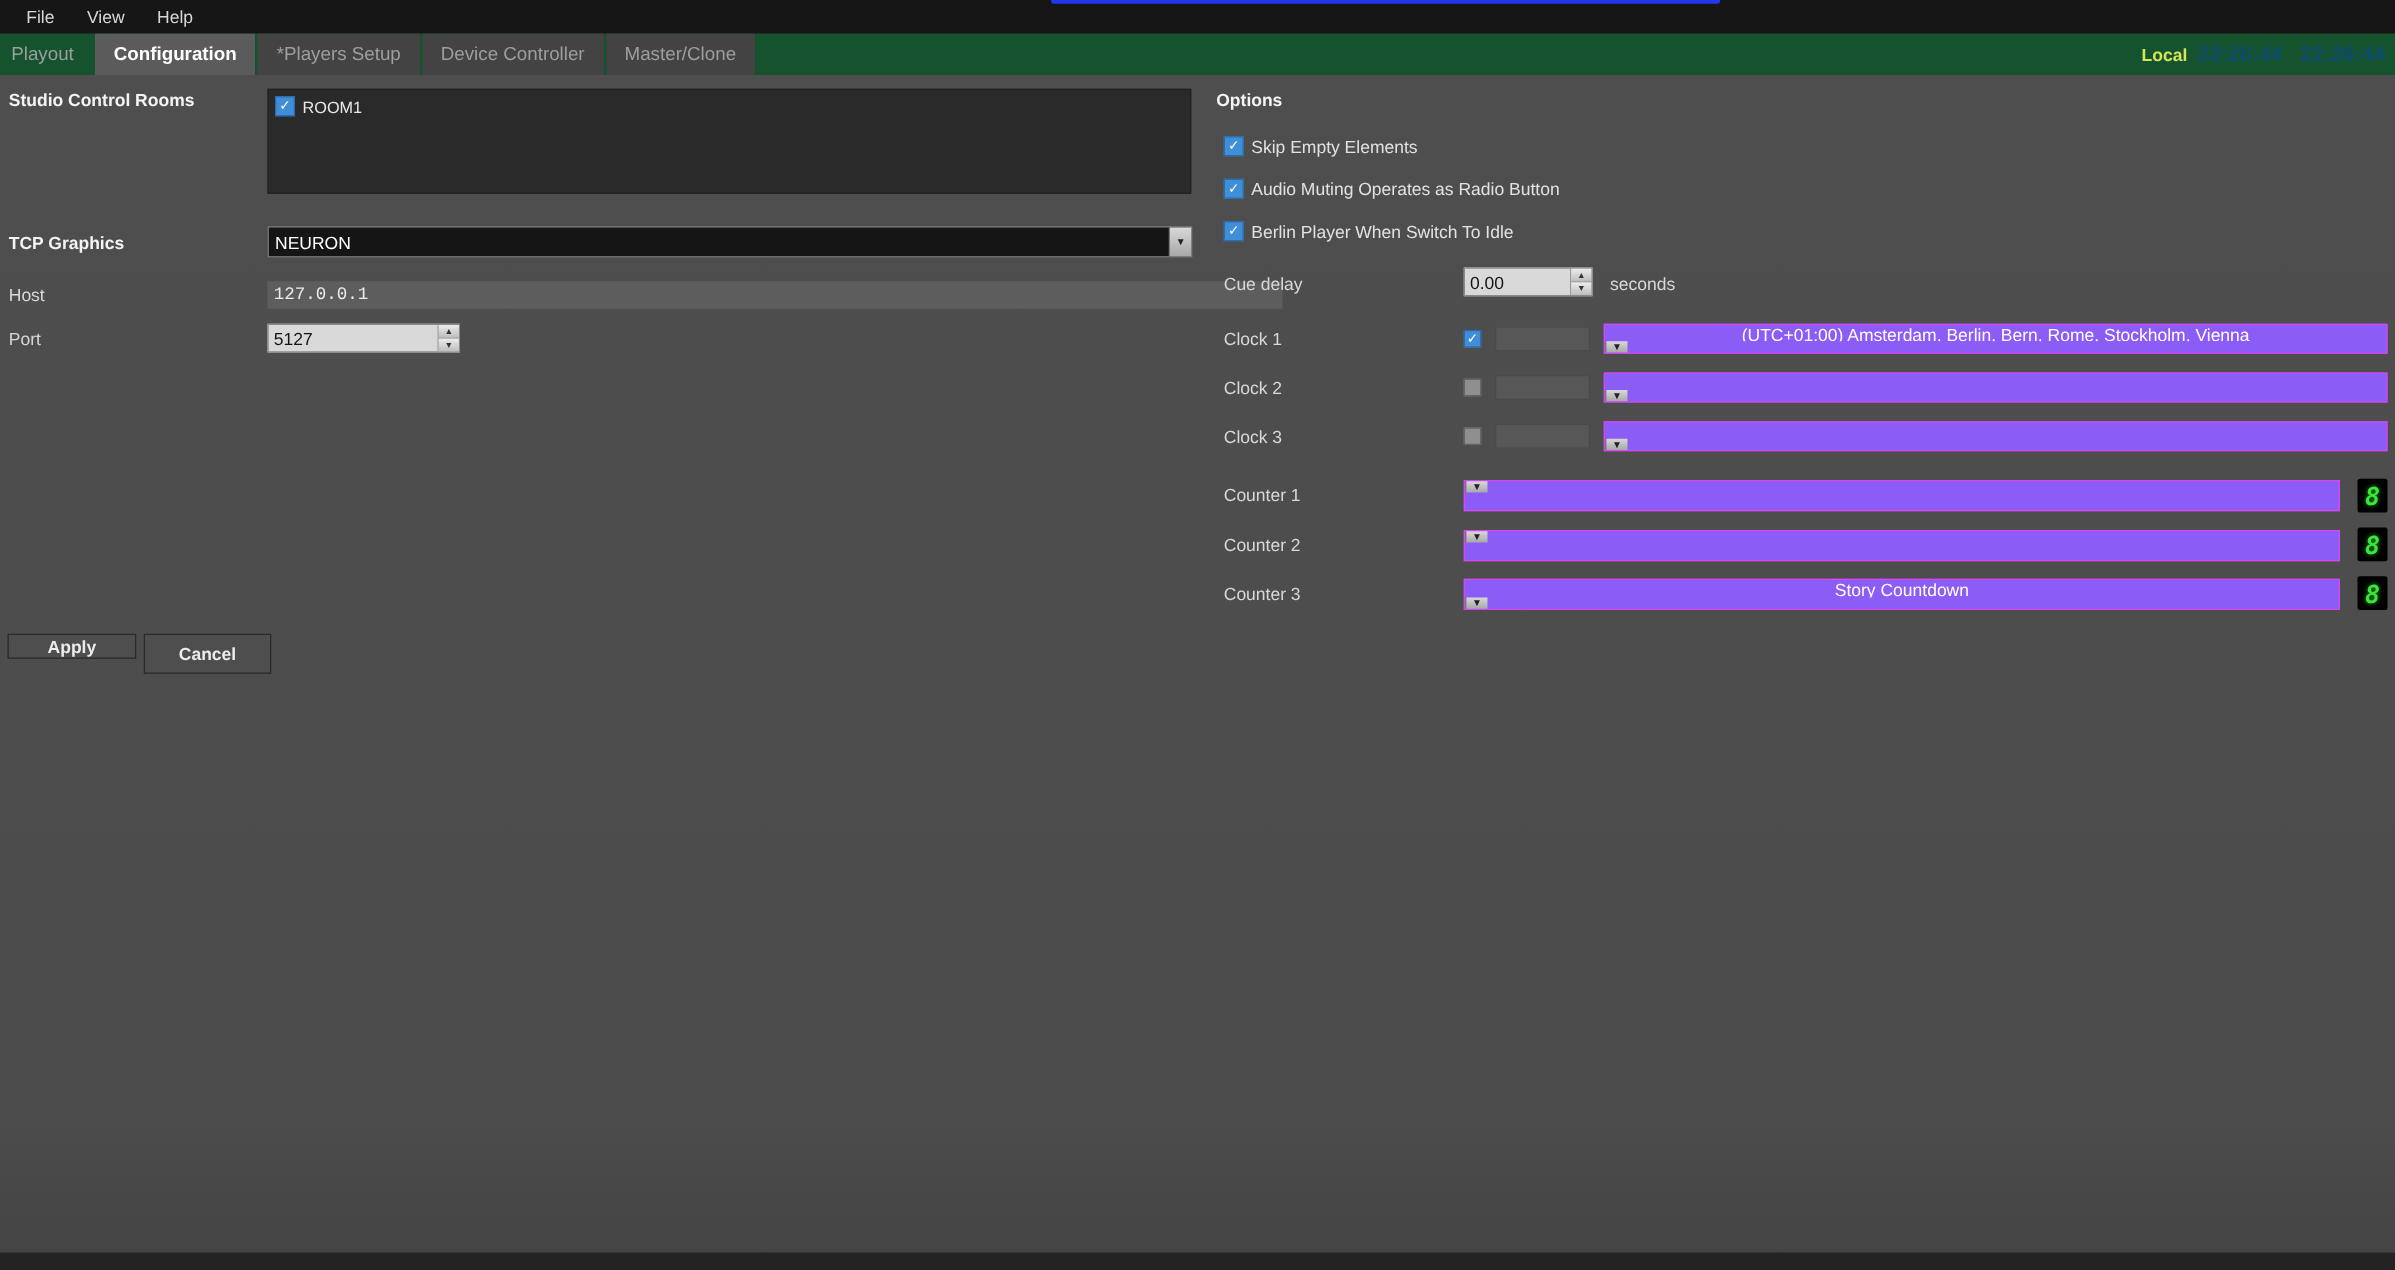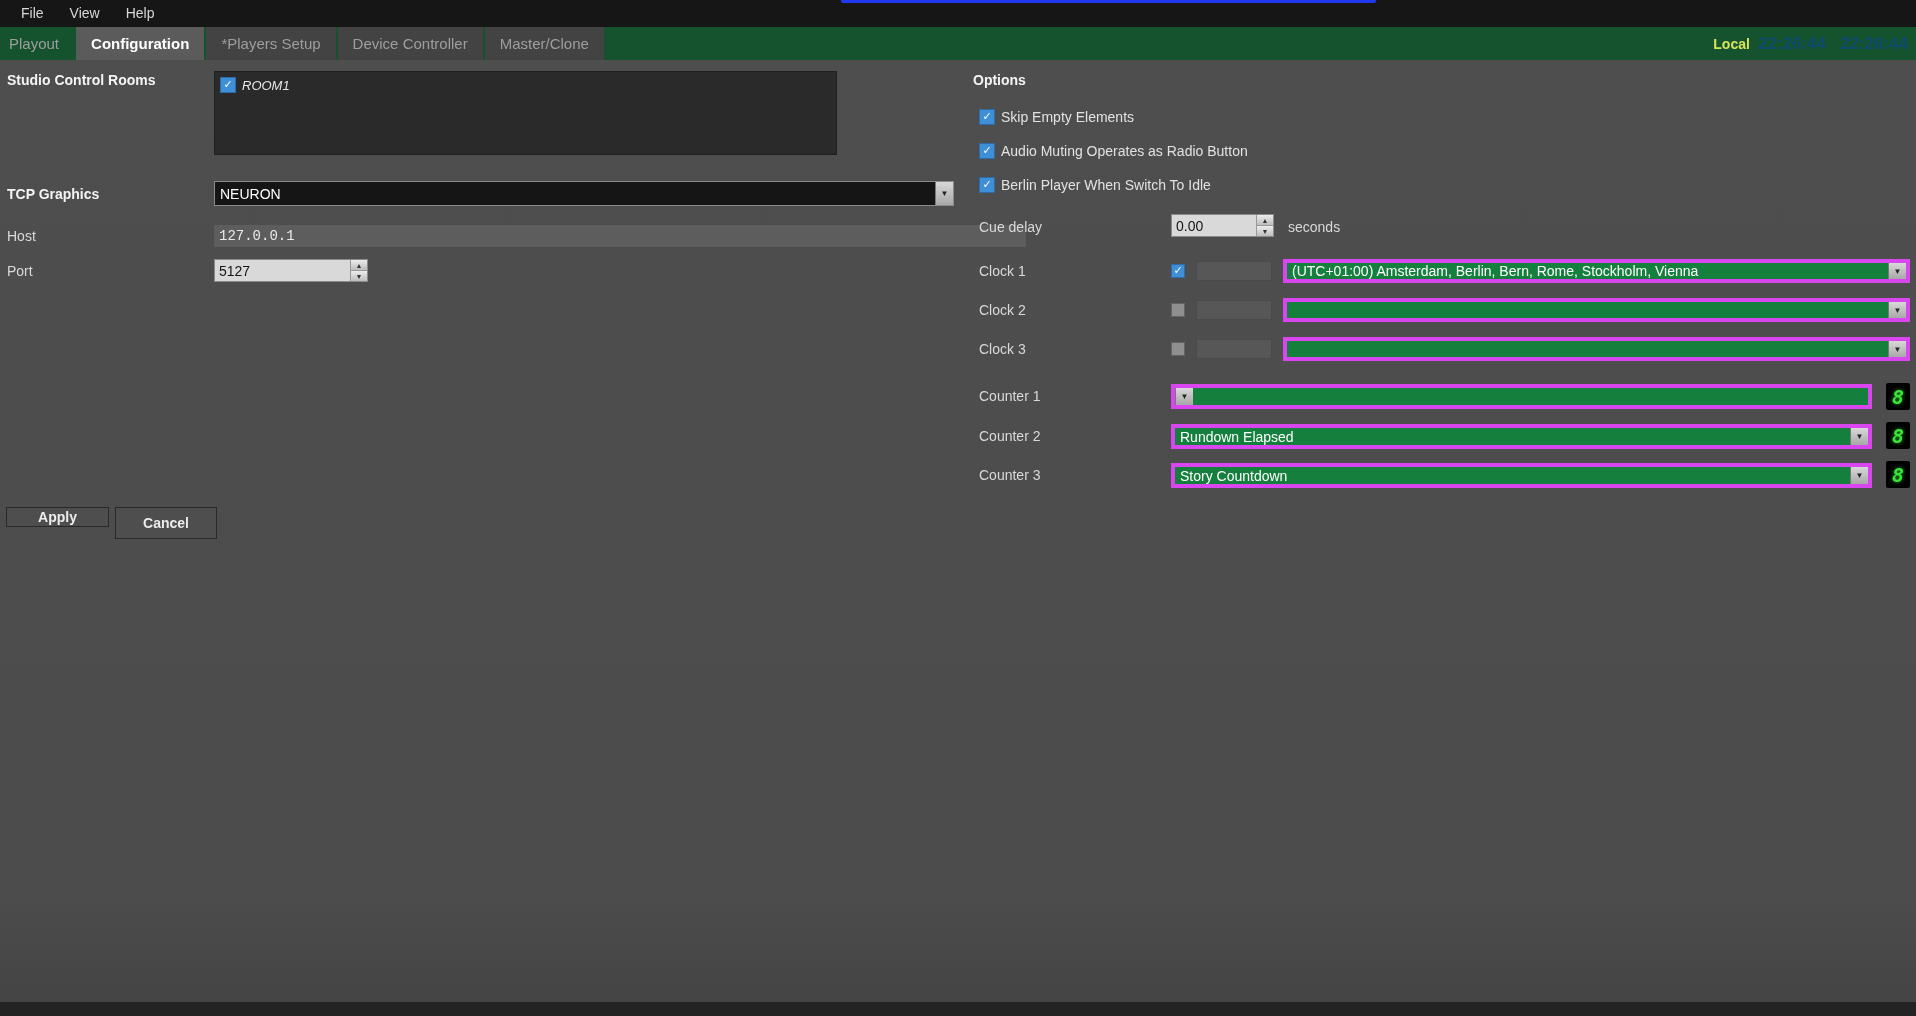--- a/index.html
+++ b/index.html
@@ -30,21 +30,21 @@
   .lbl.bold{font-weight:bold;color:#f4f4f4;}
 
   .listbox{background:#2a2a2a;border:1px solid #202020;}
   .list-item{display:flex;align-items:center;gap:6px;padding:5px;color:#e8e8e8;font-size:13px;}
 
   .checkbox{width:14px;height:14px;background:#8f8f8f;border:1px solid #646464;display:flex;align-items:center;justify-content:center;color:#fff;font-size:11px;font-weight:bold;flex:none;}
   .checkbox.checked{background:#3e8ed8;border-color:#2d6ca8;}
   .checkbox.checked::after{content:"✓";margin-top:-1px;}
 
   .dropdown{display:flex;align-items:center;background:#151515;border:1px solid #8a8a8a;color:#ffffff;}
-  .dropdown.bordered{background:#15803d;border:4px solid #d946ef;}
+  .dropdown.bordered{background:#8b5cf6;border:1px solid #d946ef;flex-direction:column;}
   .dd-text{flex:1;padding:0 5px;font-size:14px;white-space:nowrap;overflow:hidden;}
   .dd-arrow{width:17px;align-self:stretch;background:linear-gradient(#d8d8d8,#a8a8a8);border-left:1px solid #777;color:#222;font-size:8px;display:flex;align-items:center;justify-content:center;flex:none;}
 
   .field{background:#5d5d5d;color:#eaeaea;border:none;font-size:14px;padding:0 5px;font-family:inherit;outline:none;}
   .subfield{background:#575757;border:1px solid #4a4a4a;}
 
   .spinbox{display:flex;background:#d9d9d9;border:1px solid #8a8a8a;}
   .spin-input{flex:1;min-width:0;border:none;background:transparent;font-size:14px;color:#151515;padding:0 4px;font-family:inherit;outline:none;}
   .spin-btns{width:16px;display:flex;flex-direction:column;border-left:1px solid #999;flex:none;}
   .spin-btns .sb{flex:1;font-size:7px;color:#333;display:flex;align-items:center;justify-content:center;background:linear-gradient(#ececec,#bdbdbd);}
@@ -76,21 +76,21 @@
   <div class="tab">Master/Clone</div>
 </div>
 <div id="clockbar">
   <span class="local">Local</span>
   <span class="time">22:26:44</span>
   <span class="time">22:26:44</span>
 </div>
 
 <div class="abs lbl bold" style="left:7px;top:72px;">Studio Control Rooms</div>
 
-<div class="abs listbox" style="left:214px;top:71px;width:623px;height:84px;font-style:italic;">
+<div class="abs listbox" style="left:214px;top:71px;width:739px;height:84px;">
   <div class="list-item">
     <span class="checkbox checked"></span>
     <span>ROOM1</span>
   </div>
 </div>
 
 <div class="abs lbl bold" style="left:7px;top:186px;">TCP Graphics</div>
 <div class="abs dropdown" style="left:214px;top:181px;width:740px;height:25px;">
   <span class="dd-text">NEURON</span>
   <span class="dd-arrow">▼</span>
@@ -161,21 +161,20 @@
 </div>
 
 <div class="abs lbl" style="left:979px;top:388px;">Counter 1</div>
 <div class="abs dropdown bordered" style="left:1171px;top:384px;width:701px;height:25px;">
   <span class="dd-arrow">▼</span>
 </div>
 <div class="abs digit" style="left:1886px;top:383px;width:24px;height:27px;">8</div>
 
 <div class="abs lbl" style="left:979px;top:428px;">Counter 2</div>
 <div class="abs dropdown bordered" style="left:1171px;top:424px;width:701px;height:25px;">
-  <span class="dd-text">Rundown Elapsed</span>
   <span class="dd-arrow">▼</span>
 </div>
 <div class="abs digit" style="left:1886px;top:422px;width:24px;height:27px;">8</div>
 
 <div class="abs lbl" style="left:979px;top:467px;">Counter 3</div>
 <div class="abs dropdown bordered" style="left:1171px;top:463px;width:701px;height:25px;">
   <span class="dd-text">Story Countdown</span>
   <span class="dd-arrow">▼</span>
 </div>
 <div class="abs digit" style="left:1886px;top:461px;width:24px;height:27px;">8</div>

